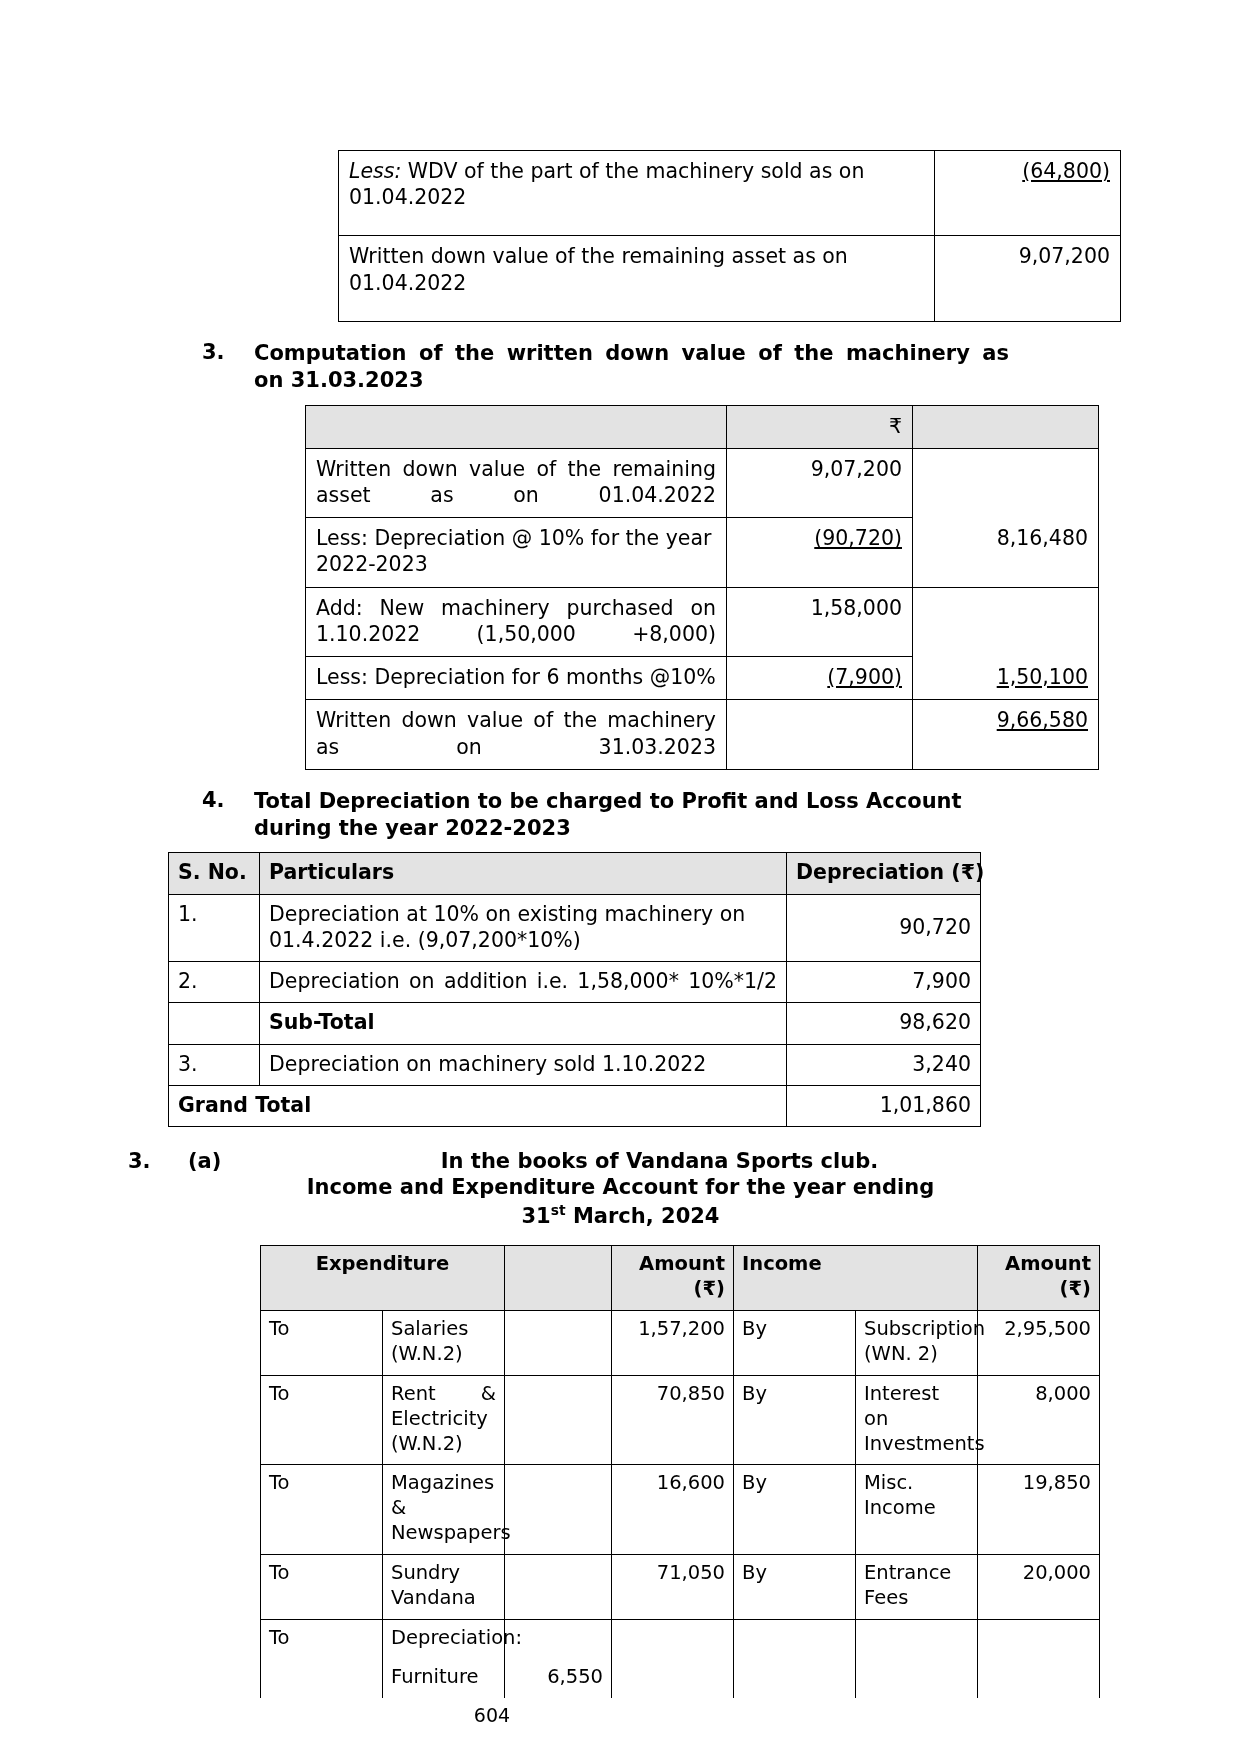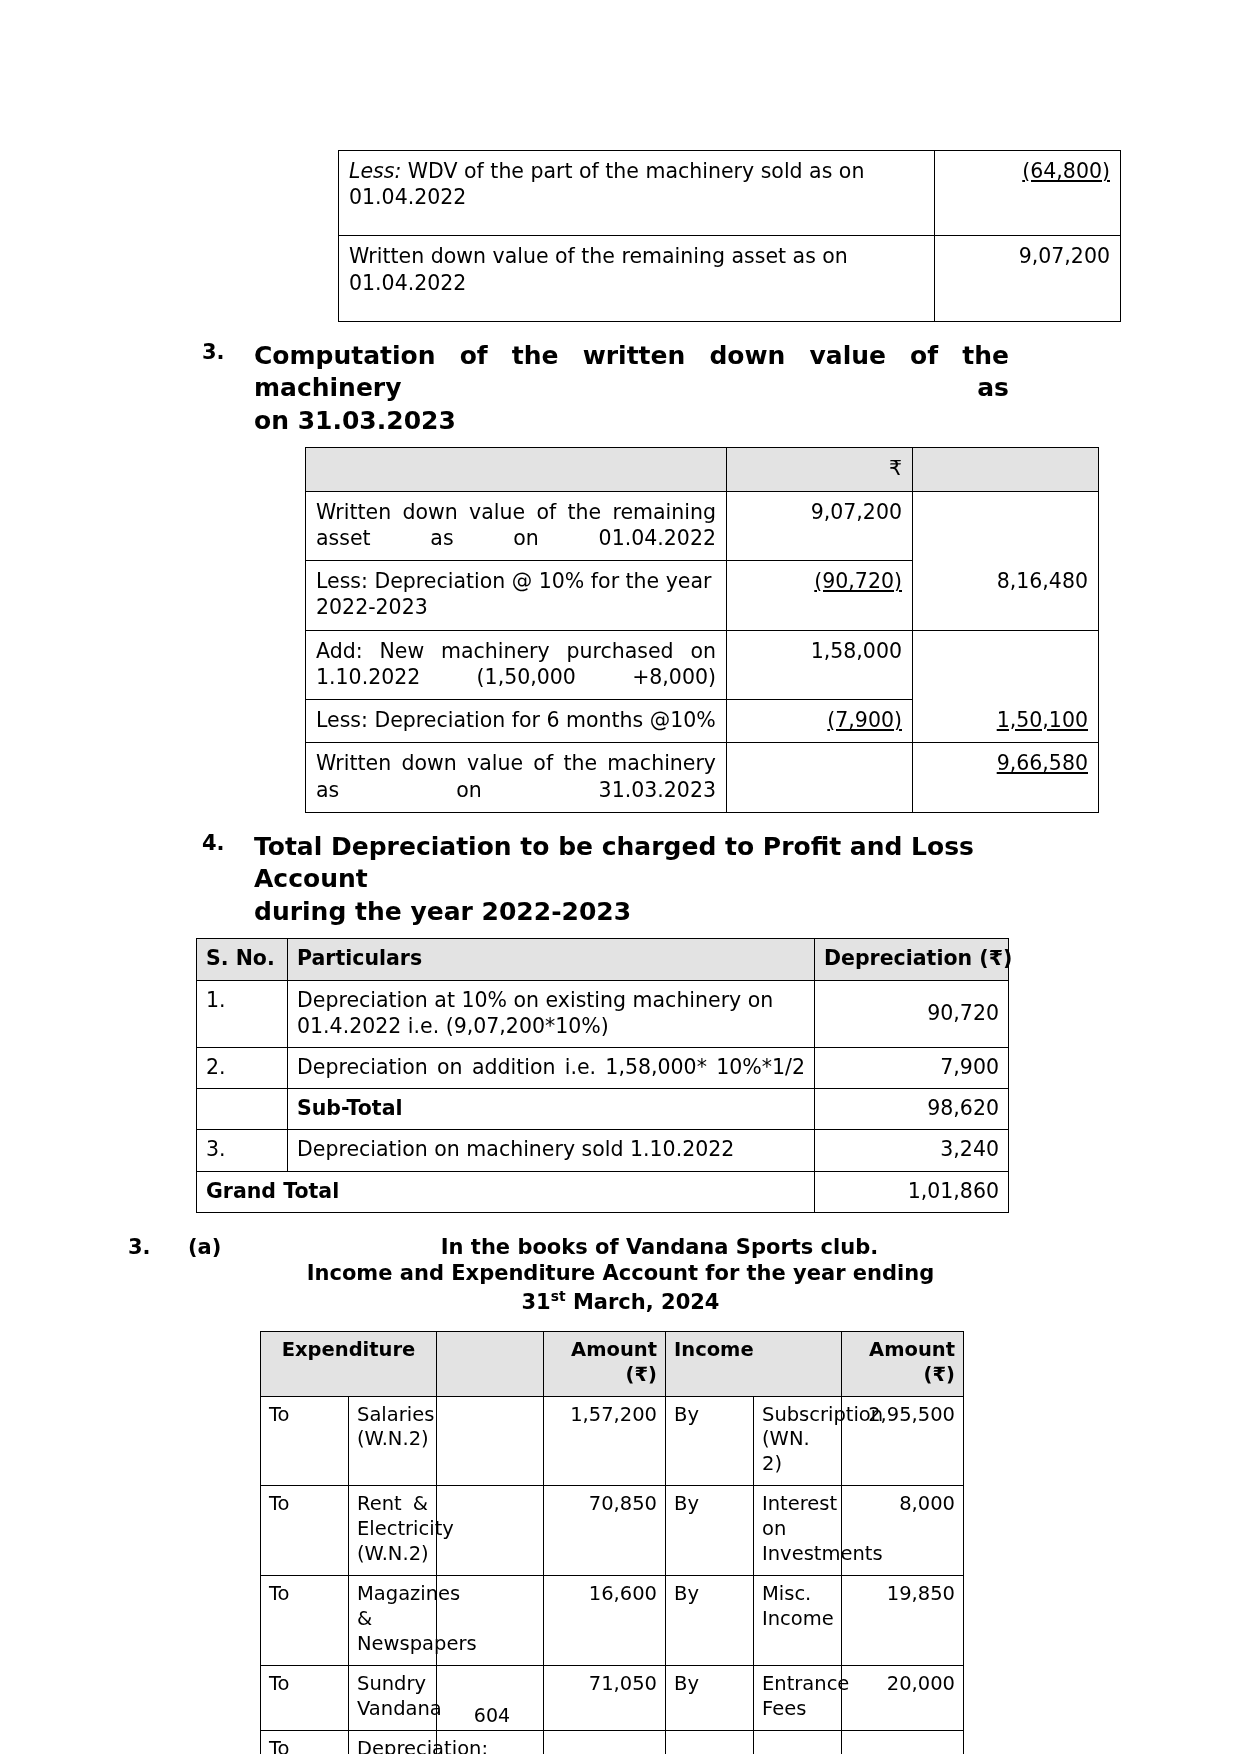--- a/index.html
+++ b/index.html
@@ -63,42 +63,42 @@
   }
   .heading-num {
     width: 52px;
     flex: 0 0 52px;
     font-size: 21px;
     font-weight: bold;
     padding-left: 122px;
     box-sizing: content-box;
   }
   .heading-text {
-    font-size: 25px;
+    font-size: 21px;
     font-weight: bold;
     line-height: 1.3;
     width: 755px;
   }
   .heading-text .ln1 { text-align: justify; text-align-last: justify; }
 
   
   .tbl-wdv {
     width: 730px;
     margin-left: 225px;
   }
   .tbl-wdv .c1 { width: 400px; }
   .tbl-wdv .c2 { width: 165px; }
   .tbl-wdv .c3 { width: 165px; }
   .tbl-wdv td { padding: 7px 10px 9px 10px; }
   .hdr-h { height: 30px; }
 
   
   .tbl-dep {
     width: 755px;
-    margin-left: 116px;
+    margin-left: 88px;
   }
   .tbl-dep .c1 { width: 72px; }
   .tbl-dep .c2 { width: 508px; }
   .tbl-dep .c3 { width: 175px; }
   .tbl-dep td { padding: 6px 9px 8px 9px; }
 
   
   .q3row {
     display: flex;
     margin-top: 22px;
@@ -110,21 +110,21 @@
     text-align: center;
     font-size: 21px;
     font-weight: bold;
     line-height: 1.35;
     padding: 0 160px;
   }
   sup { font-size: 0.66em; vertical-align: super; }
 
   
   .tbl-ie {
-    width: 704px;
+    width: 840px;
     margin-left: 180px;
     margin-top: 14px;
   }
   .tbl-ie td { padding: 6px 8px 8px 8px; font-size: 19.5px; }
   .tbl-ie .ca { width: 42px; }
   .tbl-ie .cb { width: 230px; }
   .tbl-ie .cc { width: 90px; }
   .tbl-ie .cd { width: 105px; }
   .tbl-ie .ce { width: 42px; }
   .tbl-ie .cf { width: 220px; }

